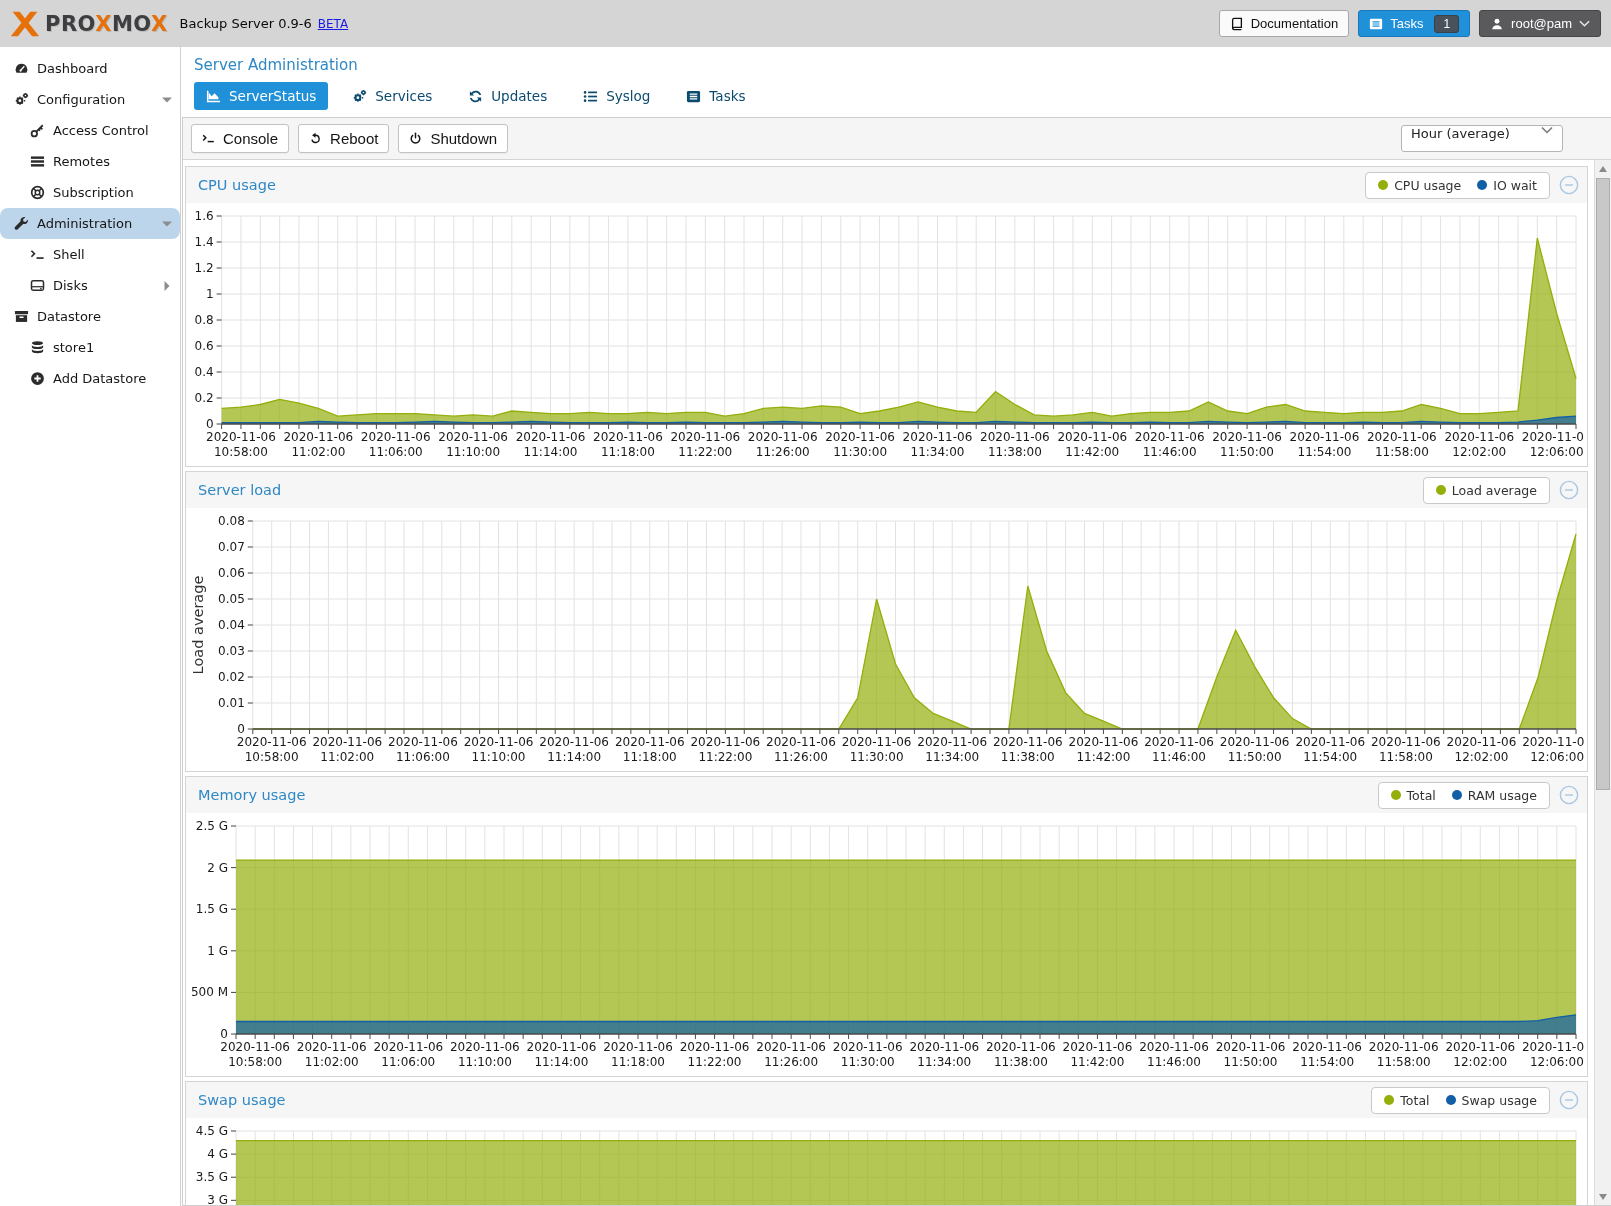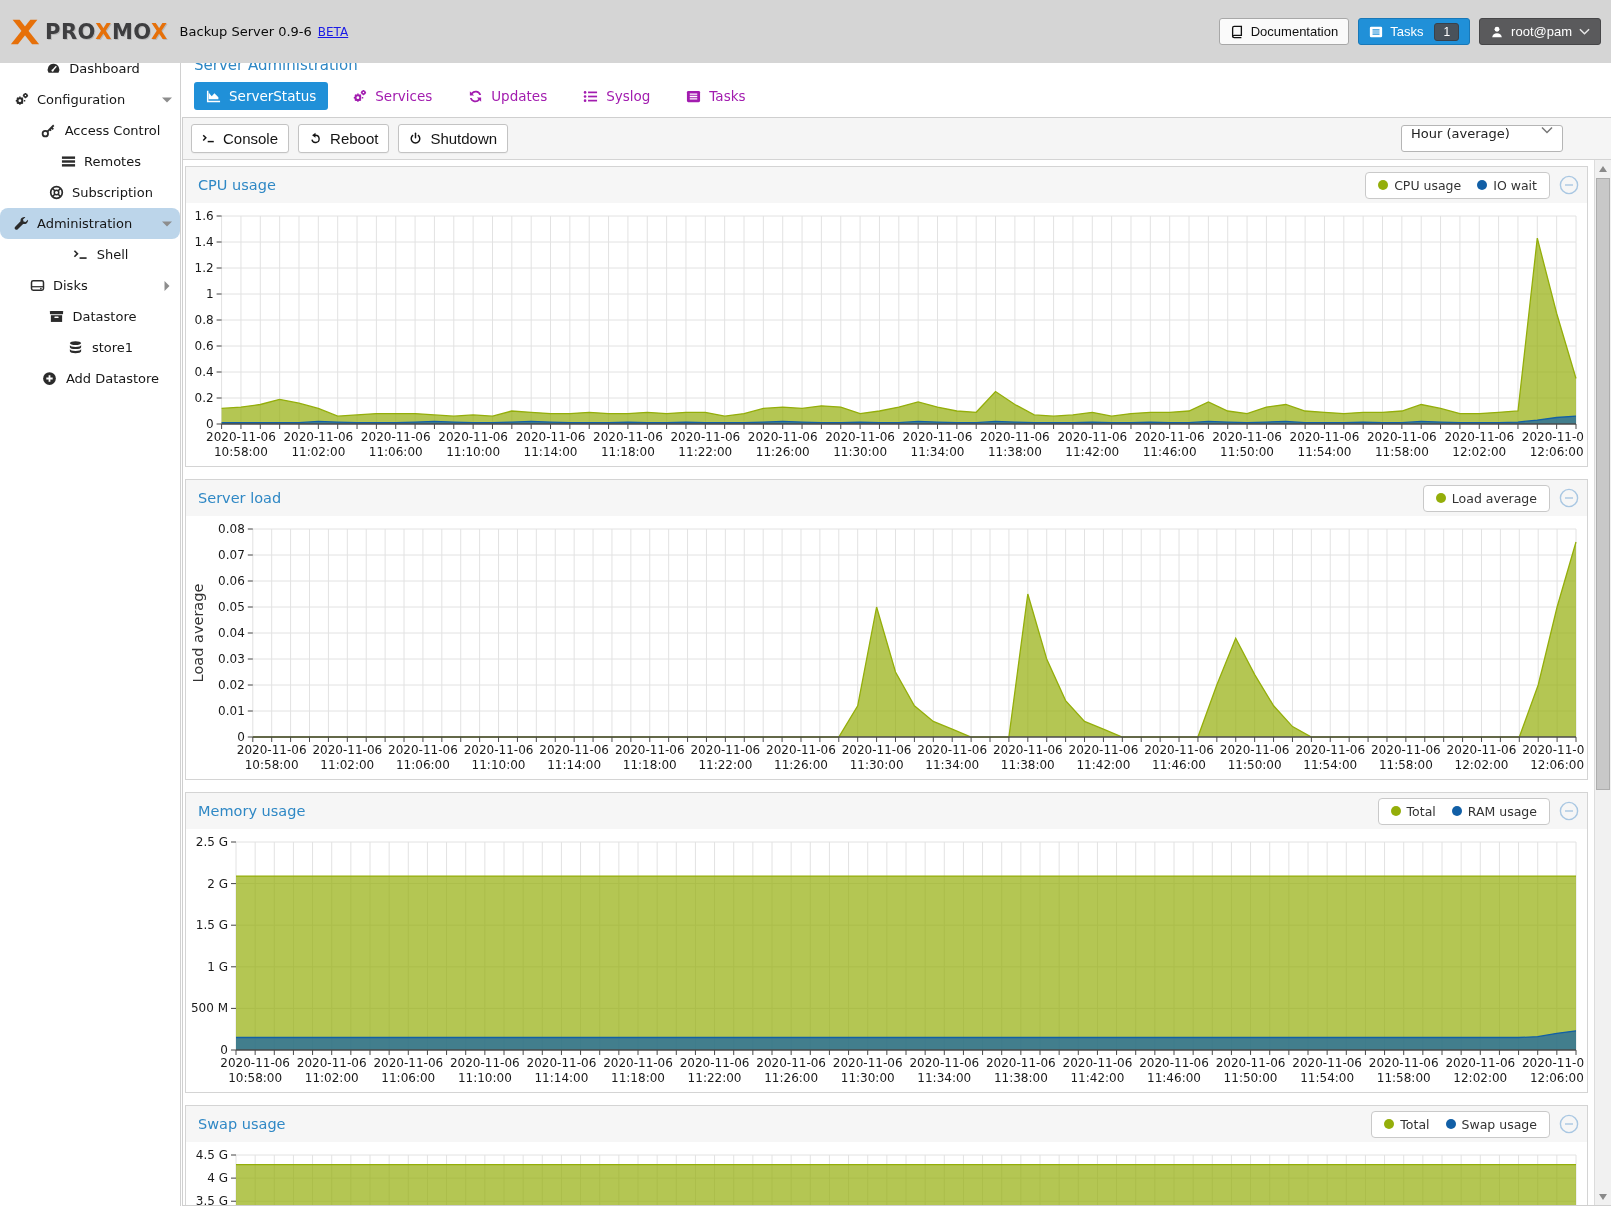--- a/index.html
+++ b/index.html
@@ -1,65 +1,65 @@
 <!DOCTYPE html>
 <html style="--accent: #2090d8; --titleblue: #2f88c5; --sel: #bcd5ea;"><head>
 <meta charset="utf-8">
 <style>
   * { margin:0; padding:0; box-sizing:border-box; }
   html,body { width:1611px; height:1206px; overflow:hidden; background:#fff;
     font-family:"DejaVu Sans","Liberation Sans",sans-serif; font-size:13px; color:#1a1a1a; }
 
   
-  .app-header { height:63px; background:#d5d5d5; display:flex; align-items:center; padding:0 10px; position:relative; z-index:5; }
+  .app-header { height:47px; background:#d5d5d5; display:flex; align-items:center; padding:0 10px; position:relative; z-index:5; }
   .logo { display:flex; align-items:center; gap:2px; }
   .logo-x-glyph { margin-right:3px; }
   .logo-word { font-size:21px; font-weight:bold; letter-spacing:.5px; color:#3e3e40; text-shadow:1px 1px 0 #b9b9b9; }
   .logo-word .orange { color:#e67009; }
   .hdr-subtitle { margin-left:12px; font-size:13px; color:#0a0a0a; }
   .hdr-beta { margin-left:6px; font-size:12px; color:#1a1ae6; text-decoration:underline; cursor:pointer; }
   .hdr-right { margin-left:auto; display:flex; gap:9px; align-items:center; }
   .hbtn { height:27px; display:inline-flex; align-items:center; gap:7px; padding:0 10px; border-radius:3px; font-size:13px; cursor:pointer; }
   .hbtn svg { width:14px; height:14px; }
   .hbtn-doc { background:#fafafa; border:1px solid #a8a8a8; color:#111; }
   .hbtn-tasks { background:var(--accent); border:1px solid #1878b8; color:#fff; }
   .task-badge { background:#49525b; border:1px solid #39414a; border-radius:3px; color:#fff; padding:1px 8px; font-size:12px; margin-left:4px; }
   .hbtn-user { background:#5a5a5c; border:1px solid #464648; color:#fff; }
   .hbtn-user .chev { width:11px; height:7px; opacity:.85; }
 
   
   .sidebar { position:absolute; left:0; top:47px; bottom:0; width:181px; background:#fff; border-right:1px solid #d0d0d0; padding-top:6px; }
-  .srow { height:31px; display:flex; align-items:center; padding:0 8px 0 13px; cursor:pointer; font-size:13px; color:#161616;justify-content:center; }
+  .srow { height:31px; display:flex; align-items:center; padding:0 8px 0 13px; cursor:pointer; font-size:13px; color:#161616; }
   .srow.lvl1 { padding-left:29px; }
   .srow.sel { background:var(--sel);border-radius:8px; }
   .sicon { width:16px; height:16px; margin-right:8px; display:inline-flex; align-items:center; justify-content:center; color:#2b2b2b; flex:none; }
   .sicon svg { width:15px; height:15px; }
   .sexp { margin-left:auto; color:#8d8d8d; display:inline-flex; }
   .sexp svg { width:10px; height:10px; }
 
   
   .main { position:absolute; left:182px; top:47px; right:0; bottom:0; display:flex; flex-direction:column; background:#fff; }
   .page-title { color:var(--titleblue); font-size:15px; padding:9px 0 5px 12px; }
   .tabs { display:flex; gap:12px; align-items:flex-start; padding:3px 0 7px 12px; }
-  .tab { display:inline-flex; align-items:center; gap:8px; padding:6px 12px; border-radius:3px; font-size:13.5px; color:#a21caf; cursor:pointer; }
+  .tab { display:inline-flex; align-items:center; gap:8px; padding:6px 12px; border-radius:3px; font-size:13.5px; color:#0c4a6e; cursor:pointer; }
   .tab svg { width:15px; height:15px; }
   .tab.active { background:var(--accent); color:#fff; }
   .main-panel { flex:1; border:1px solid #cfcfcf; border-right:none; display:flex; flex-direction:column; overflow:hidden; position:relative; }
 
   
   .toolbar { display:flex; align-items:center; gap:9px; padding:6px 8px; background:#f5f5f5; border-bottom:1px solid #d4d4d4; }
   .tbtn { display:inline-flex; align-items:center; gap:8px; background:#fff; border:1px solid #c3c3c3; border-radius:3px; padding:5px 10px; font-size:15px; color:#141414; cursor:pointer; box-shadow:0 1px 1px rgba(0,0,0,.04); }
   .tbtn svg { width:13px; height:13px; }
   .range-select { margin-left:auto; margin-right:40px; width:162px; height:27px; background:#fff; border:1px solid #b5b5b5; border-radius:3px; display:flex; align-items:flex-start; justify-content:space-between; padding:0 9px; font-size:13px; color:#222; cursor:pointer; }
   .range-select svg { width:12px; height:8px; color:#777; }
 
   
   .charts-wrap { flex:1; position:relative; overflow:hidden; background:#fff; }
   .charts { position:absolute; left:0; top:0; right:17px; bottom:0; padding:6px 6px 0 2px; overflow:hidden; }
-  .panel { border:1px solid #d4d4d4; background:#fff; margin-bottom:12px; }
+  .panel { border:1px solid #d4d4d4; background:#fff; margin-bottom:4px; }
   .phead { display:flex; align-items:center; height:36px; padding:0 8px 0 12px; background:#f6f6f6; }
   .ptitle { color:var(--titleblue); font-size:14.5px; flex:1; }
   .plegend { background:#fff; border:1px solid #c9c9c9; border-radius:4px; padding:5px 12px; display:flex; gap:16px; align-items:center; }
   .litem { display:inline-flex; align-items:center; gap:6px; font-size:12.5px; color:#333; cursor:pointer; }
   .dot { width:10px; height:10px; border-radius:50%; display:inline-block; }
   .ptool { margin-left:9px; display:inline-flex; cursor:pointer; }
   .pbody { padding:3px 2px 2px 2px; }
   .pbody svg { display:block; }
 
   .vscroll { position:absolute; top:0; right:0; bottom:0; width:17px; background:#f1f1f1; border-left:1px solid #dcdcdc; }

